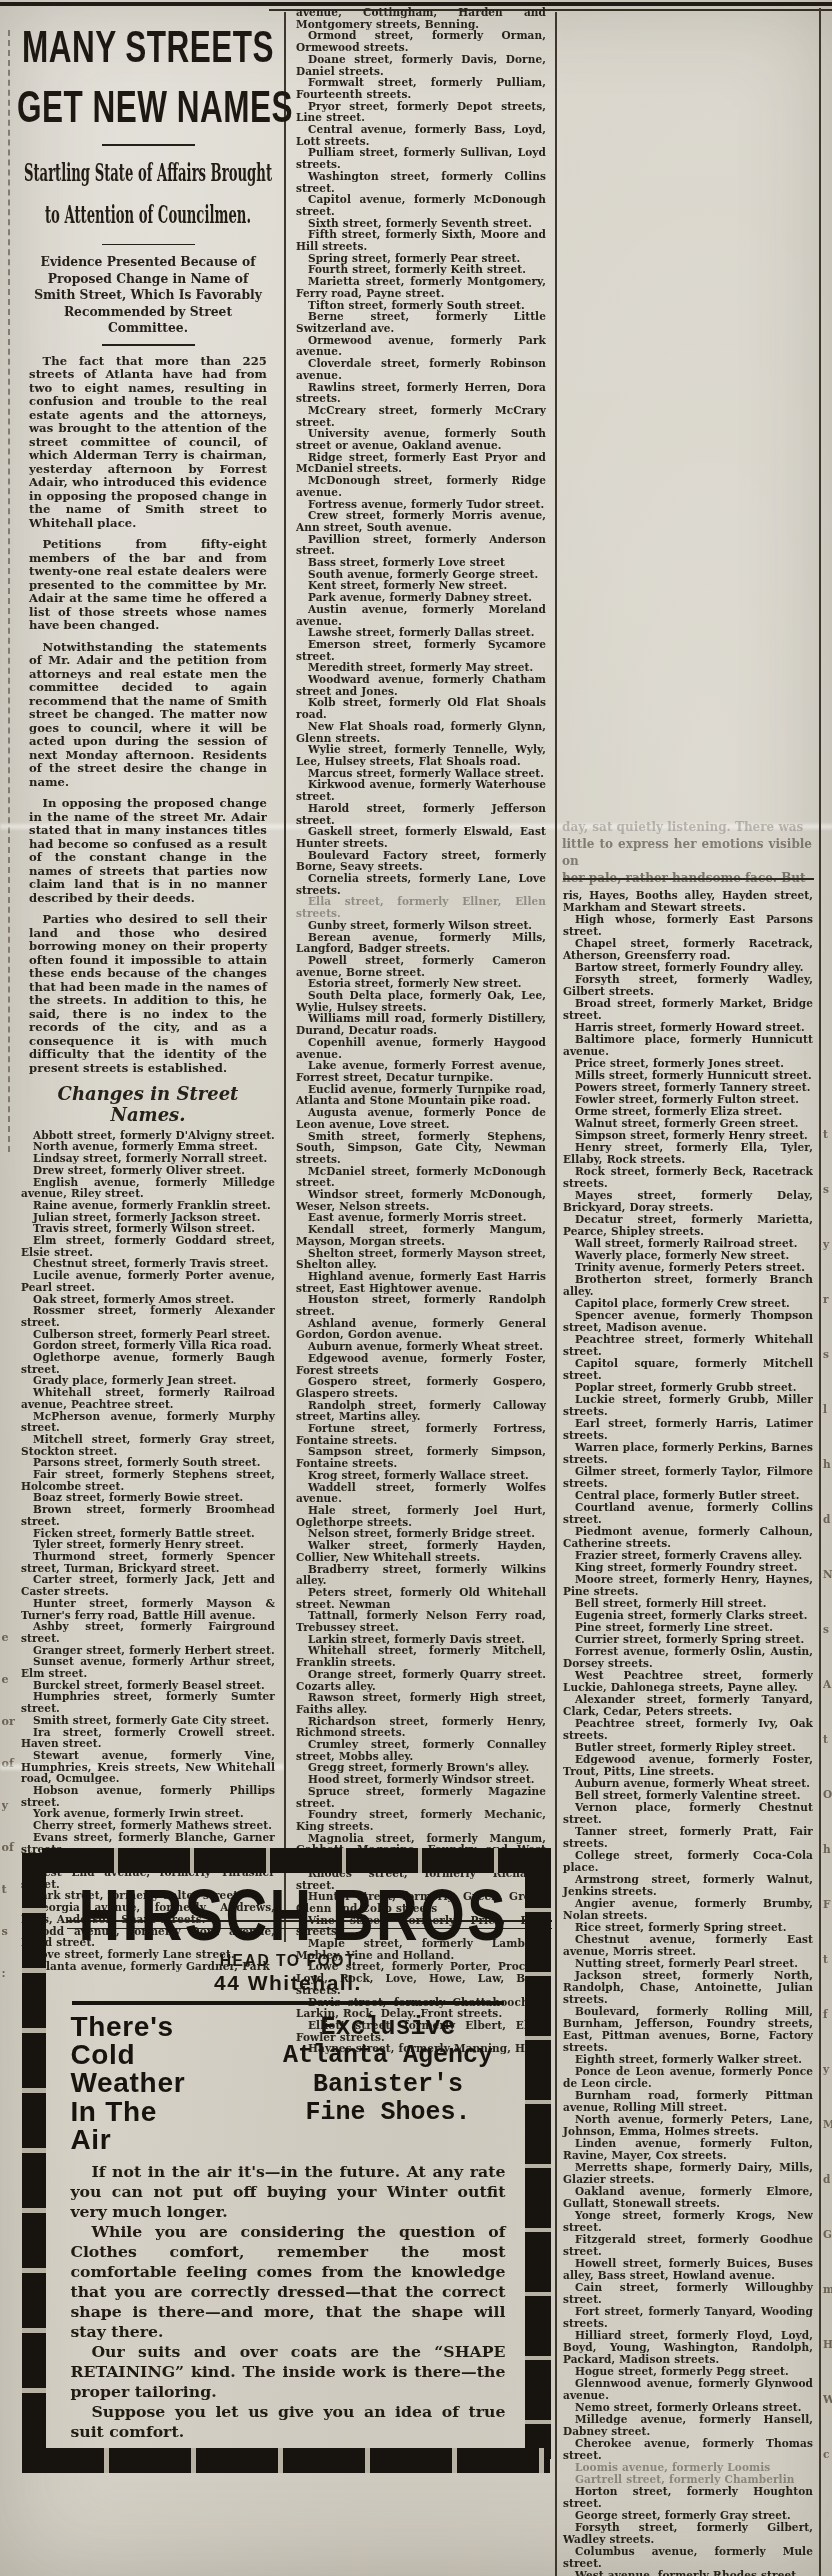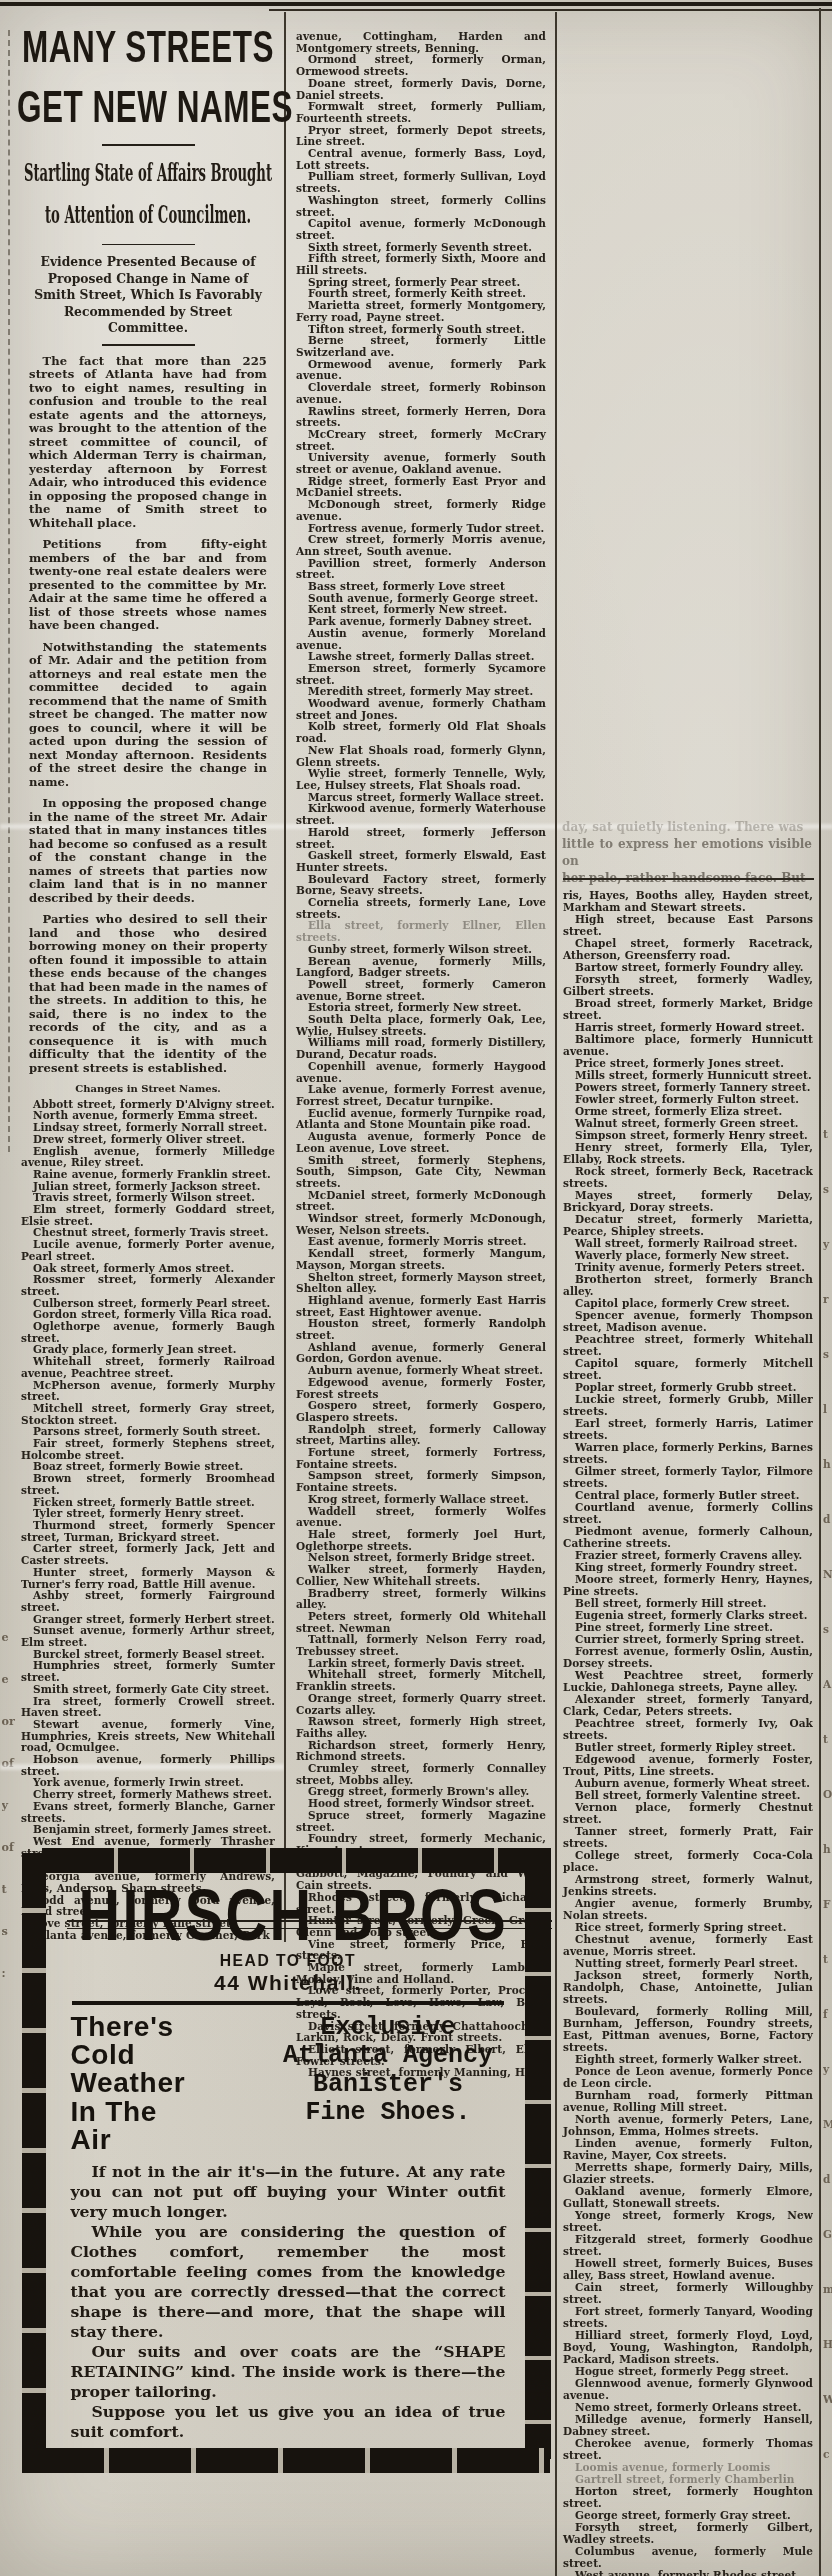--- a/index.html
+++ b/index.html
@@ -26,21 +26,21 @@
   .subhead{font-weight:bold; font-size:24px; line-height:42px; text-align:center;
     width:464px; margin-left:-105px; transform:scaleX(.55); transform-origin:center top;
     margin-top:4.5px; color:#221c15;}
   .deck{font-weight:bold; font-size:12.3px; line-height:16.5px; text-align:center; margin:9px 4.5px 0 4.5px;}
   .rule-small{width:93px; height:2.2px; background:#241f18; margin:7.5px auto 6px auto;}
   .rule-small.r2{height:1.5px;}
 
   .body-par{font-size:11.6px; line-height:13.5px; font-weight:bold; text-align:justify;
     text-indent:13.5px; margin:8px; letter-spacing:0.1px;}
   .bodyblock{margin-top:9px;}
-  .section-head{font-size:10px; font-weight:bold; text-align:center; margin:7.5px 0 4.5px 0;}
+  .section-head{font-size:18px; font-weight:bold; text-align:center; margin:7.5px 0 4.5px 0;font-style:italic;}
   .list-intro{font-size:11.2px; line-height:12.3px; font-weight:bold; text-align:justify; text-indent:12px; margin:0;}
 
   .street-list p, p.item{font-size:10.5px; line-height:11.7px; font-weight:bold; text-align:justify;
     text-indent:12px; margin:0; letter-spacing:0.1px; word-spacing:0.3px;}
   .col3 .street-list p{line-height:12px;}
   p.lead{text-indent:0;}
   [data-name="column2-list"] p:nth-child(44){opacity:.4; filter:blur(0.2px);}
   [data-name="column3-list"] p:nth-child(78){opacity:.42; filter:blur(0.2px);}
   [data-name="column3-list"] p:nth-child(79){opacity:.42; filter:blur(0.2px);}
 
@@ -213,21 +213,21 @@
         <p data-name="street-list-item">Benjamin street, formerly James street.</p>
         <p data-name="street-list-item">West End avenue, formerly Thrasher street.</p>
         <p data-name="street-list-item">Park street, formerly Salter street.</p>
         <p data-name="street-list-item">Georgia avenue, formerly Andrews, Bass, Anderson, Sharp streets.</p>
         <p data-name="street-list-item">Dodd avenue, formerly Dora avenue, Dodd street.</p>
         <p data-name="street-list-item">Love street, formerly Lane street.</p>
         <p data-name="street-list-item">Atlanta avenue, formerly Gardner, Park</p>
       </div>
   </div>
 
-  <div class="col col2" data-name="article-column-2" style="padding-top:31px;">
+  <div class="col col2" data-name="article-column-2" style="padding-top:7px;">
     <p class="item lead" data-name="column2-lead-fragment">avenue, Cottingham, Harden and Montgomery streets, Benning.</p>
     <div class="street-list" data-name="column2-list">
         <p data-name="street-list-item">Ormond street, formerly Orman, Ormewood streets.</p>
         <p data-name="street-list-item">Doane street, formerly Davis, Dorne, Daniel streets.</p>
         <p data-name="street-list-item">Formwalt street, formerly Pulliam, Fourteenth streets.</p>
         <p data-name="street-list-item">Pryor street, formerly Depot streets, Line street.</p>
         <p data-name="street-list-item">Central avenue, formerly Bass, Loyd, Lott streets.</p>
         <p data-name="street-list-item">Pulliam street, formerly Sullivan, Loyd streets.</p>
         <p data-name="street-list-item">Washington street, formerly Collins street.</p>
         <p data-name="street-list-item">Capitol avenue, formerly McDonough street.</p>
@@ -325,21 +325,21 @@
   <div class="frag" data-name="column3-faded-fragment">
       <p data-name="faded-fragment-line">day, sat quietly listening. There was</p>
       <p data-name="faded-fragment-line">little to express her emotions visible on</p>
       <p data-name="faded-fragment-line">her pale, rather handsome face.  But</p>
     </div>
   <div class="hrule-frag" data-name="column3-divider-rule"></div>
 
   <div class="col col3" data-name="article-column-3" style="top:890px;">
     <p class="item lead" data-name="column3-lead-fragment">ris, Hayes, Booths alley, Hayden street, Markham and Stewart streets.</p>
     <div class="street-list" data-name="column3-list">
-        <p data-name="street-list-item">High street, because East Parsons street.</p>
+        <p data-name="street-list-item">High whose, formerly East Parsons street.</p>
         <p data-name="street-list-item">Chapel street, formerly Racetrack, Atherson, Greensferry road.</p>
         <p data-name="street-list-item">Bartow street, formerly Foundry alley.</p>
         <p data-name="street-list-item">Forsyth street, formerly Wadley, Gilbert streets.</p>
         <p data-name="street-list-item">Broad street, formerly Market, Bridge street.</p>
         <p data-name="street-list-item">Harris street, formerly Howard street.</p>
         <p data-name="street-list-item">Baltimore place, formerly Hunnicutt avenue.</p>
         <p data-name="street-list-item">Price street, formerly Jones street.</p>
         <p data-name="street-list-item">Mills street, formerly Hunnicutt street.</p>
         <p data-name="street-list-item">Powers street, formerly Tannery street.</p>
         <p data-name="street-list-item">Fowler street, formerly Fulton street.</p>

